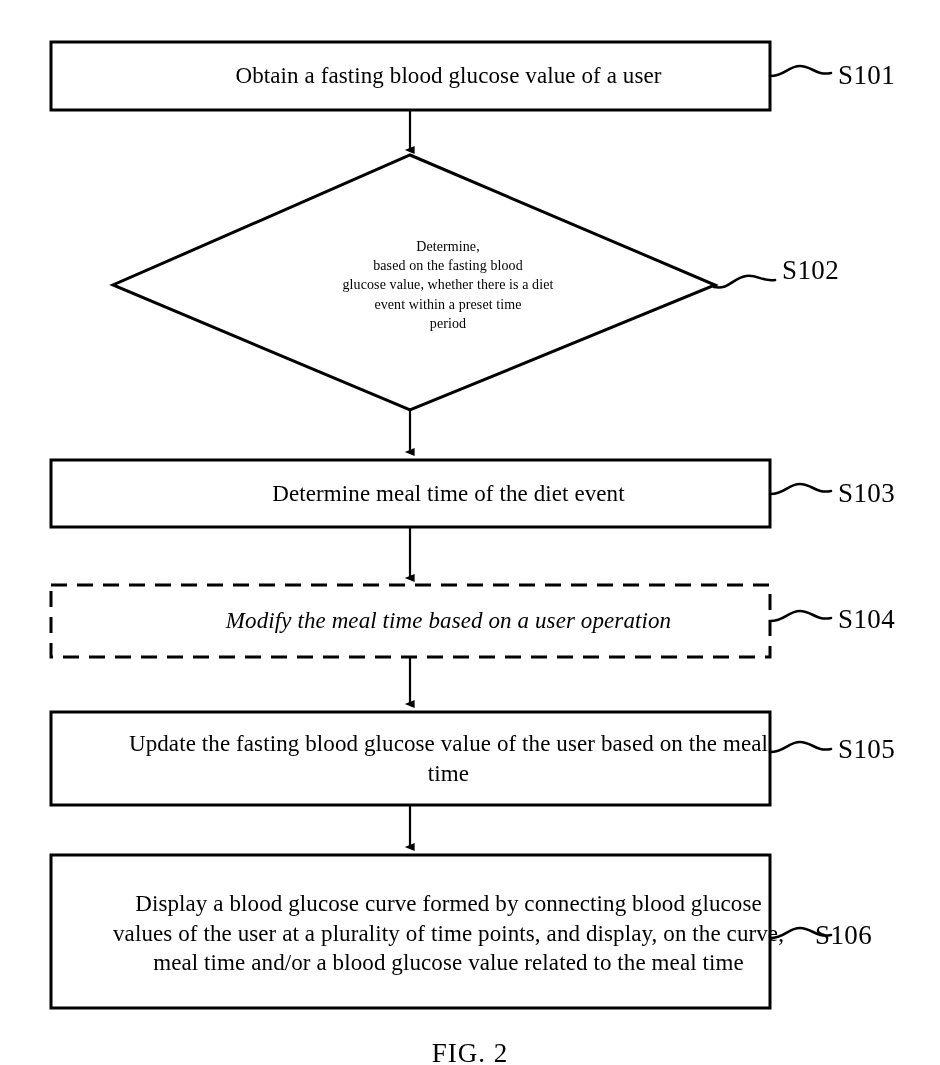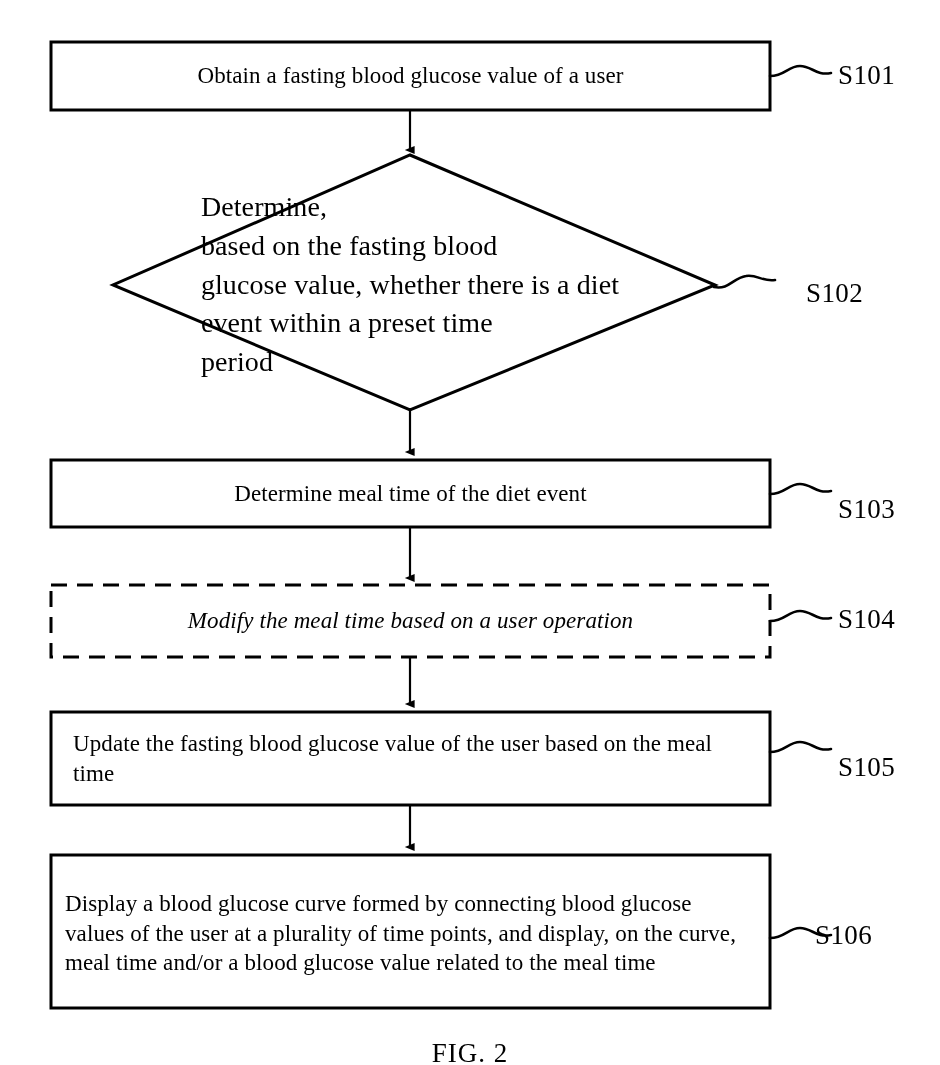--- a/index.html
+++ b/index.html
@@ -28,50 +28,52 @@
     top: 0;
     width: 940px;
     height: 1065px;
     overflow: visible;
   }
   .node-text {
     position: absolute;
     display: flex;
     align-items: center;
     justify-content: center;
+    text-align: center;
     line-height: 1.30;
     white-space: pre-line;
     font-size: 23px;
     letter-spacing: 0.1px;
     pointer-events: none;
+    margin-left: 38px;
   }
   .step-label {
     position: absolute;
     font-size: 27px;
     letter-spacing: 0.4px;
     white-space: nowrap;
   }
   .fig-caption {
     position: absolute;
     width: 940px;
     text-align: center;
     font-size: 27px;
     letter-spacing: 1px;
   }
   #box-s101-text { left: 51px;  top: 42px;  width: 719px; height: 68px; }
-  #diamond-s102-text { left: 160px; top: 195px; width: 500px; height: 180px; font-size: 28px; line-height: 1.38; }
+  #diamond-s102-text { left: 160px; top: 195px; width: 500px; height: 180px; font-size: 14px; line-height: 1.38; }
   #box-s103-text { left: 51px;  top: 460px; width: 719px; height: 67px; }
   #box-s104-text { left: 51px;  top: 585px; width: 719px; height: 72px; font-style: italic; }
   #box-s105-text { left: 51px;  top: 712px; width: 719px; height: 93px; padding: 10px 22px; box-sizing: border-box; }
   #box-s106-text { left: 51px;  top: 855px; width: 719px; height: 157px; padding: 0 14px; box-sizing: border-box; }
   #label-s101 { left: 838px; top: 60px; }
-  #label-s102 { left: 782px; top: 278px; margin-left: 24px; }
-  #label-s103 { left: 838px; top: 494px; font-family: Liberation Serif, serif; }
+  #label-s102 { left: 782px; top: 255px; }
+  #label-s103 { left: 838px; top: 478px; font-family: Liberation Serif, serif; }
   #label-s104 { left: 838px; top: 604px; text-align: center; }
-  #label-s105 { left: 838px; top: 734px; margin-top: 18px; }
+  #label-s105 { left: 838px; top: 734px; }
   #label-s106 { left: 815px; top: 920px; }
   #fig-caption { left: 0; top: 1038px; }
 </style>
 </head>
 <body>
 
 <div id="figure-root">
 
   <svg class="flow-layer" viewBox="0 0 940 1065" xmlns="http://www.w3.org/2000/svg">
     <defs>

